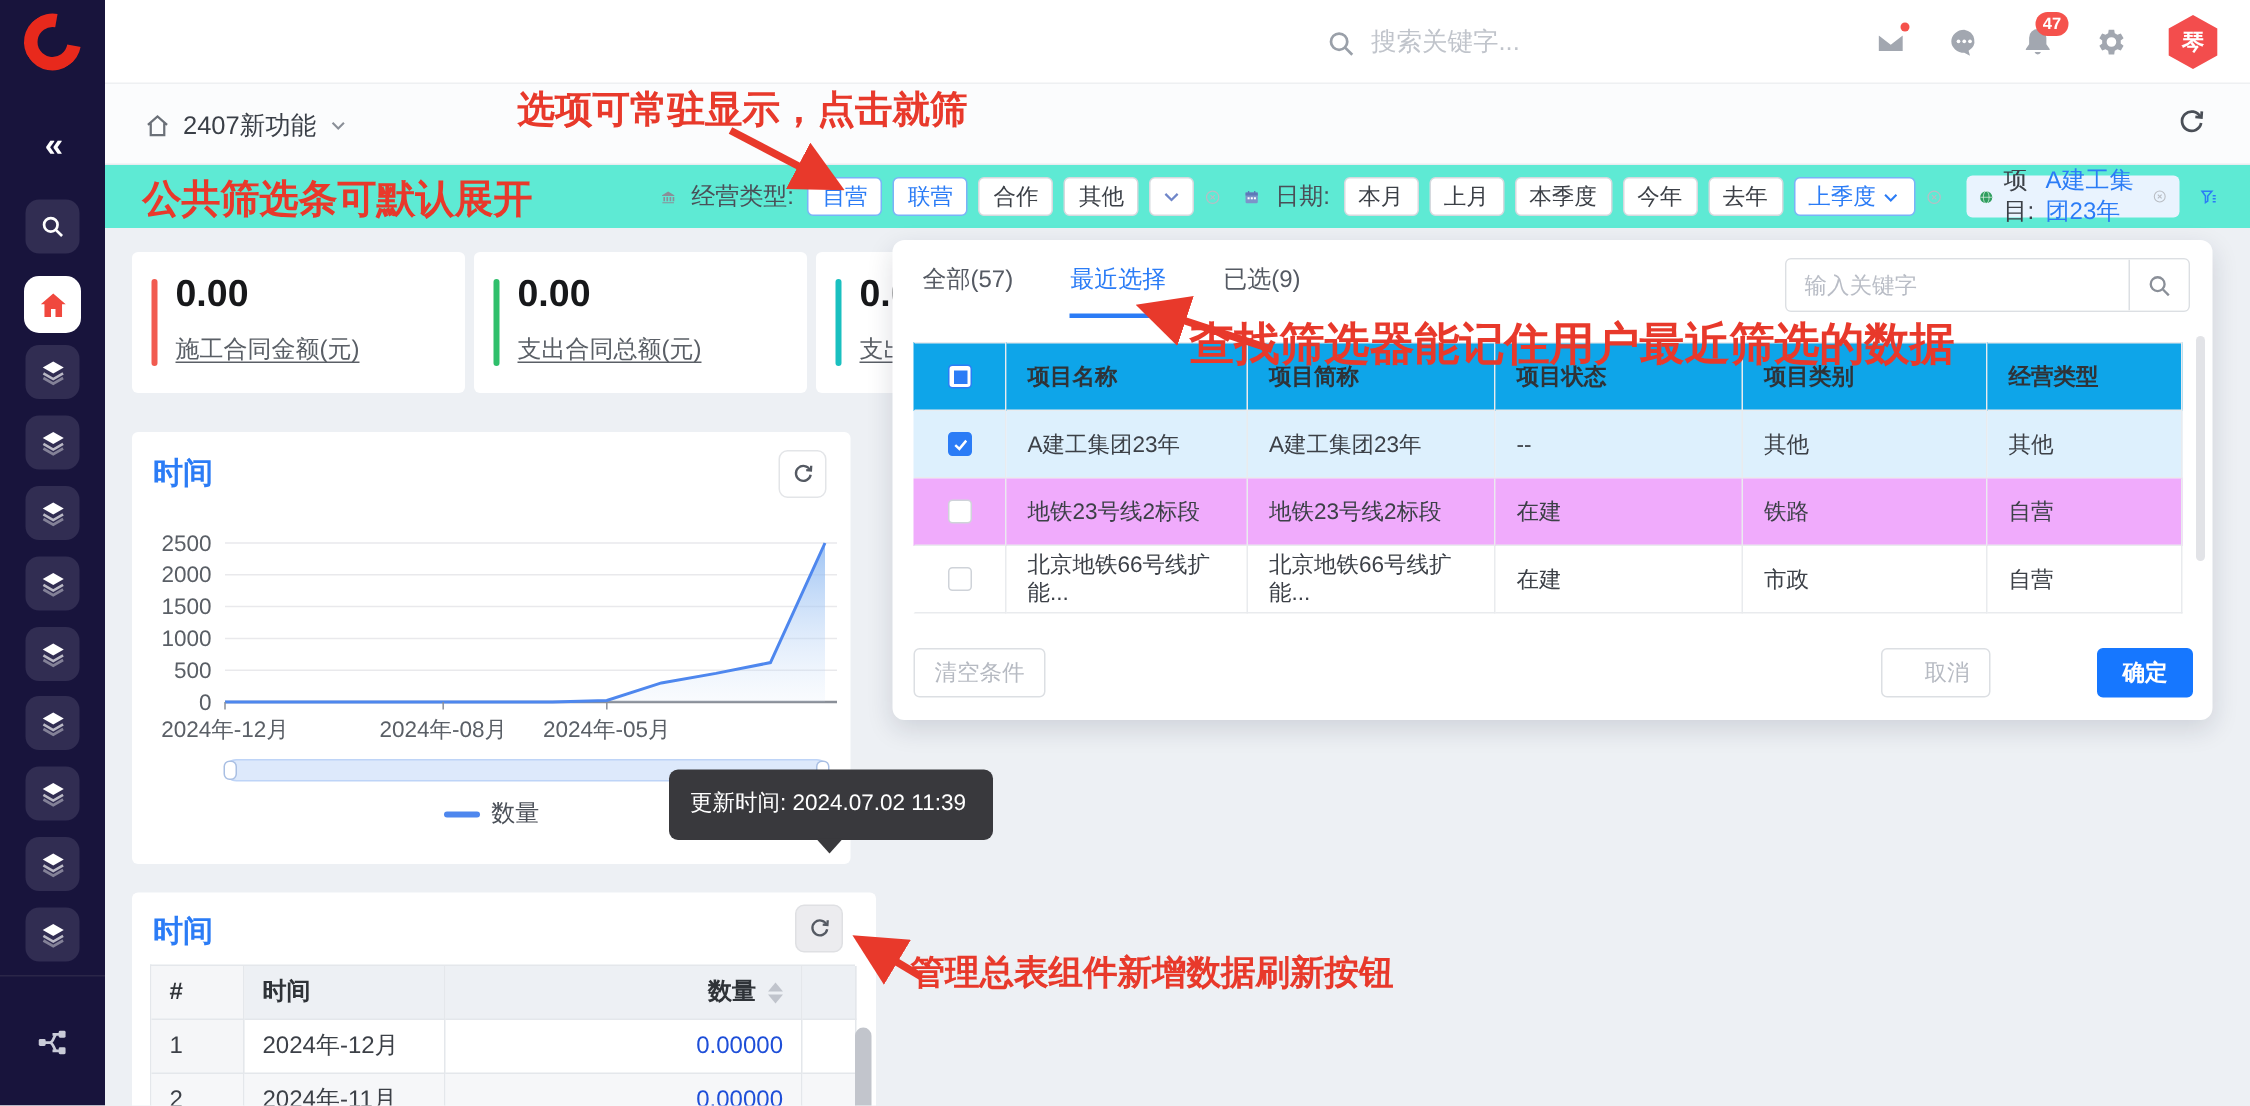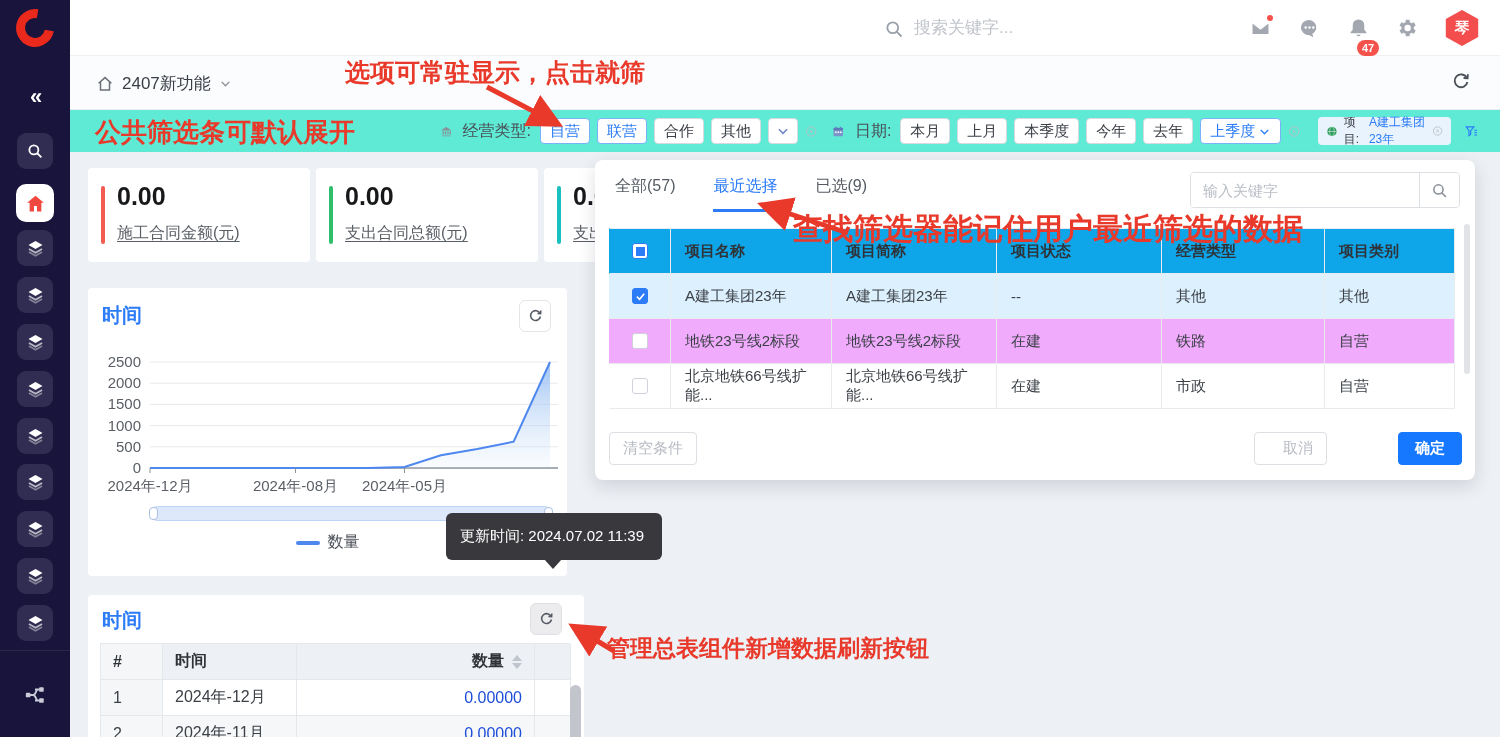--- a/index.html
+++ b/index.html
@@ -17,38 +17,38 @@
   .side-tile.active { left:16px; width:38px; height:38px; background:#ffffff; border-radius:10px; }
   .side-divider { position:absolute; left:0; top:650px; width:70px; height:1px; background:#2a2648; }
   .flow-wrap { position:absolute; left:24px; top:684px; }
 
   
   #header { position:absolute; left:70px; top:0; width:1430px; height:56px; background:#fff; border-bottom:1px solid #eef0f2; z-index:4; }
   .hd-search { position:absolute; left:814px; top:16px; display:flex; align-items:flex-end; gap:10px; }
   .hd-search .ph { color:#c0c4cb; font-size:17px; }
   .hd-icons { position:absolute; right:20px; top:0; height:56px; display:flex; align-items:center; gap:26px; }
   .badge { position:absolute; top:-9px; left:10px; min-width:22px; height:16px; border-radius:9px; background:#f5524c; color:#fff;
-    font-size:11px; display:flex; align-items:center; justify-content:center; padding:0 4px; font-weight:bold;margin-top:32px; }
+    font-size:11px; display:flex; align-items:center; justify-content:center; padding:0 4px; font-weight:bold; }
   .avatar { width:36px; height:36px; background:#f34d4d; color:#fff; font-size:15px; font-weight:bold;
     clip-path:polygon(50% 0,95% 25%,95% 75%,50% 100%,5% 75%,5% 25%); display:flex; align-items:center; justify-content:center; }
 
   
   #crumbbar { position:absolute; left:70px; top:56px; width:1430px; height:54px; background:#fbfcfd; border-bottom:1px solid #e9ecf0; z-index:3; }
   .crumb { position:absolute; left:26px; top:16px; display:flex; align-items:center; gap:8px; font-size:17px; color:#3a3f47; }
   .crumb-refresh { position:absolute; right:28px; top:15px; }
 
   
   #filterbar { position:absolute; left:70px; top:110px; width:1430px; height:42px; background:#5eead4; z-index:3; }
   .filters { position:absolute; left:370px; right:22px; top:0; height:42px; display:flex; align-items:center; gap:7px; justify-content:flex-end; }
   .fl-label { font-size:16px; color:#4a4f57; margin:0 2px 0 3px; white-space:nowrap; }
   .chip { height:26px; padding:0 9px; border:1px solid #d6d9de; border-radius:4px; background:#fff; font-size:15px; color:#3c4047;
     display:flex; align-items:center; gap:3px; white-space:nowrap; }
   .chip.sel { border-color:#7ab2f8; color:#2b7cf6; }
   .chip.caret-only { padding:0 7px; }
-  .proj-pill { height:28px; display:flex; align-items:center; gap:6px; background:#e9f3fe; border-radius:4px; padding:0 8px; font-size:12px; }
+  .proj-pill { height:28px; display:flex; align-items:center; gap:6px; background:#e9f3fe; border-radius:4px; padding:0 8px; font-size:16px; }
   .proj-pill .plabel { color:#3c4047; }
   .proj-pill .pvalue { color:#2b7cf6; }
 
   
   .stat-card { position:absolute; top:168px; width:222px; height:94px; background:#fff; border-radius:4px; z-index:1; }
   .stat-bar { position:absolute; left:13px; top:18px; width:4px; height:58px; border-radius:2px; }
   .stat-val { position:absolute; left:29px; top:14px; font-size:25px; font-weight:bold; color:#17181a; }
   .stat-label { position:absolute; left:29px; top:55px; font-size:16px; color:#5a5f66; text-decoration:underline; text-underline-offset:3px; }
 
   .card-title { font-size:20px; font-weight:bold; color:#2b7cf6; }
@@ -483,22 +483,22 @@
   <div class="p-table">
     <div class="p-row p-head">
       <div class="p-cell">
           <span class="cb ind">
             <i></i>
           </span>
         </div>
       <div class="p-cell">项目名称</div>
       <div class="p-cell">项目简称</div>
       <div class="p-cell">项目状态</div>
+      <div class="p-cell">项目类别</div>
       <div class="p-cell">经营类型</div>
-      <div class="p-cell">项目类别</div>
     </div>
     <div class="p-row sel">
       <div class="p-cell">
           <span class="cb on">
             <svg width="11" height="11" viewBox="0 0 24 24" fill="none" stroke="#fff" stroke-width="3.6">
               <polyline points="4,12.5 10,18 20,6"></polyline>
             </svg>
           </span>
         </div>
       <div class="p-cell">A建工集团23年</div>

